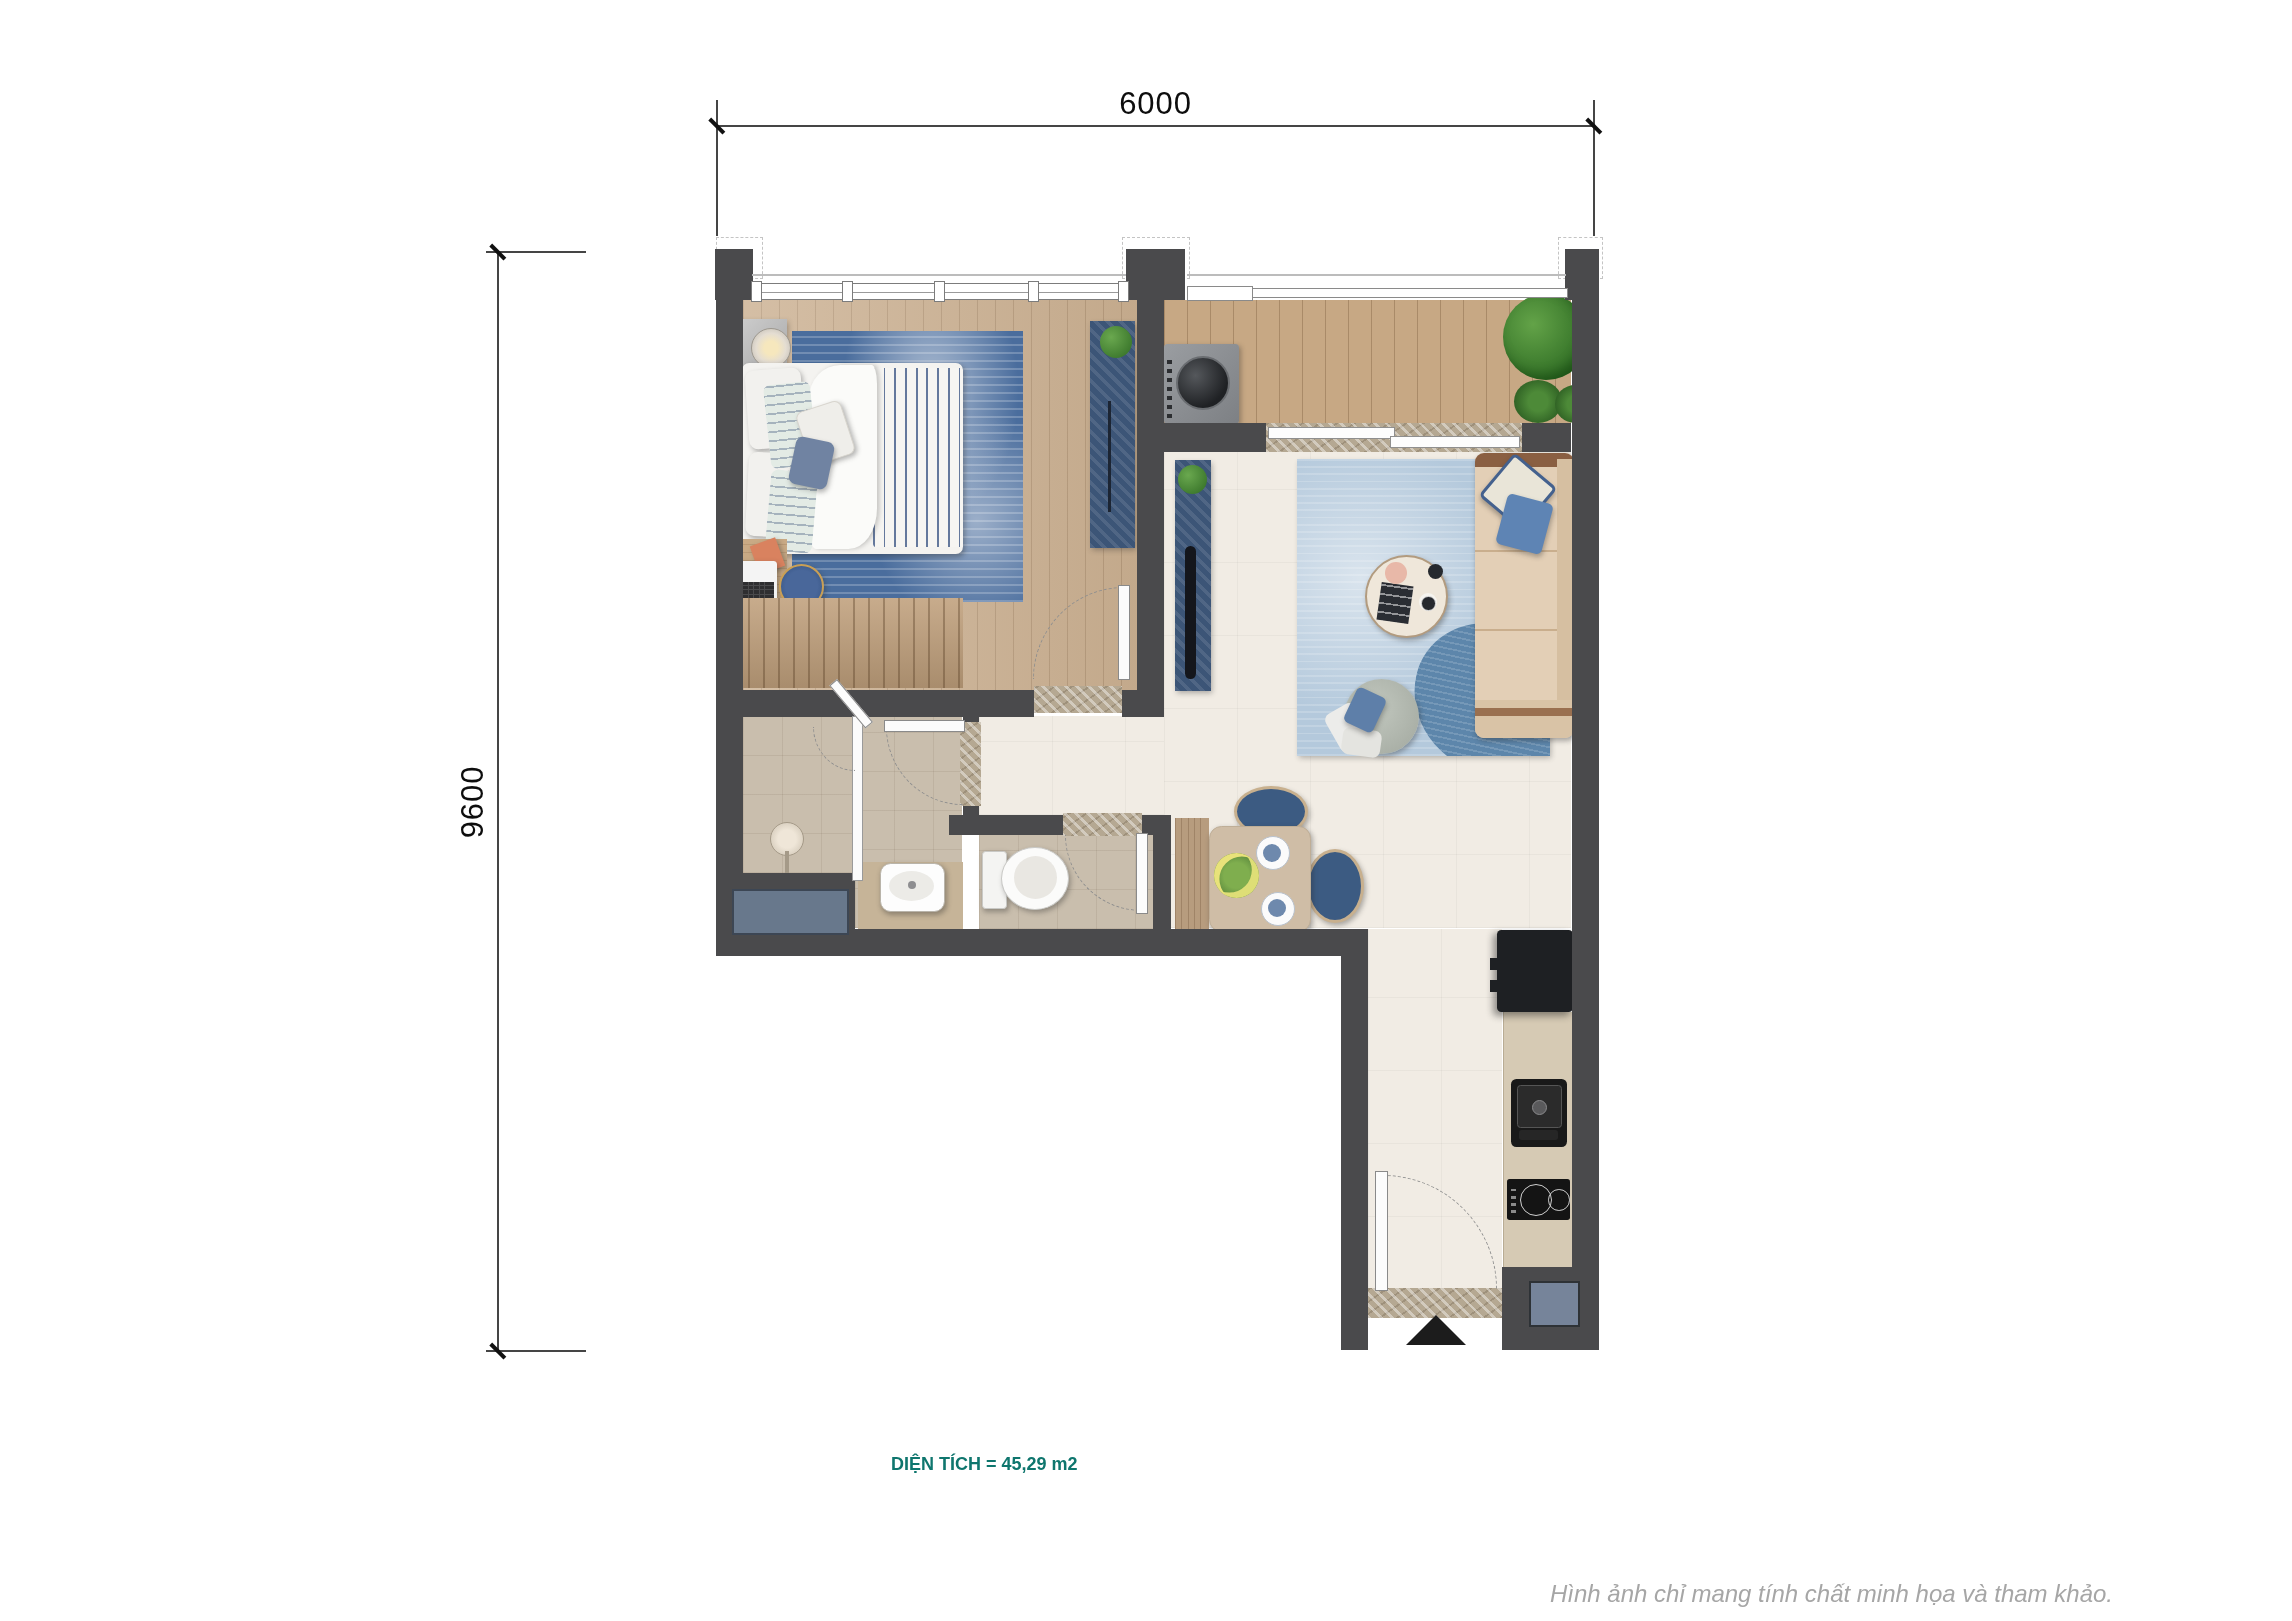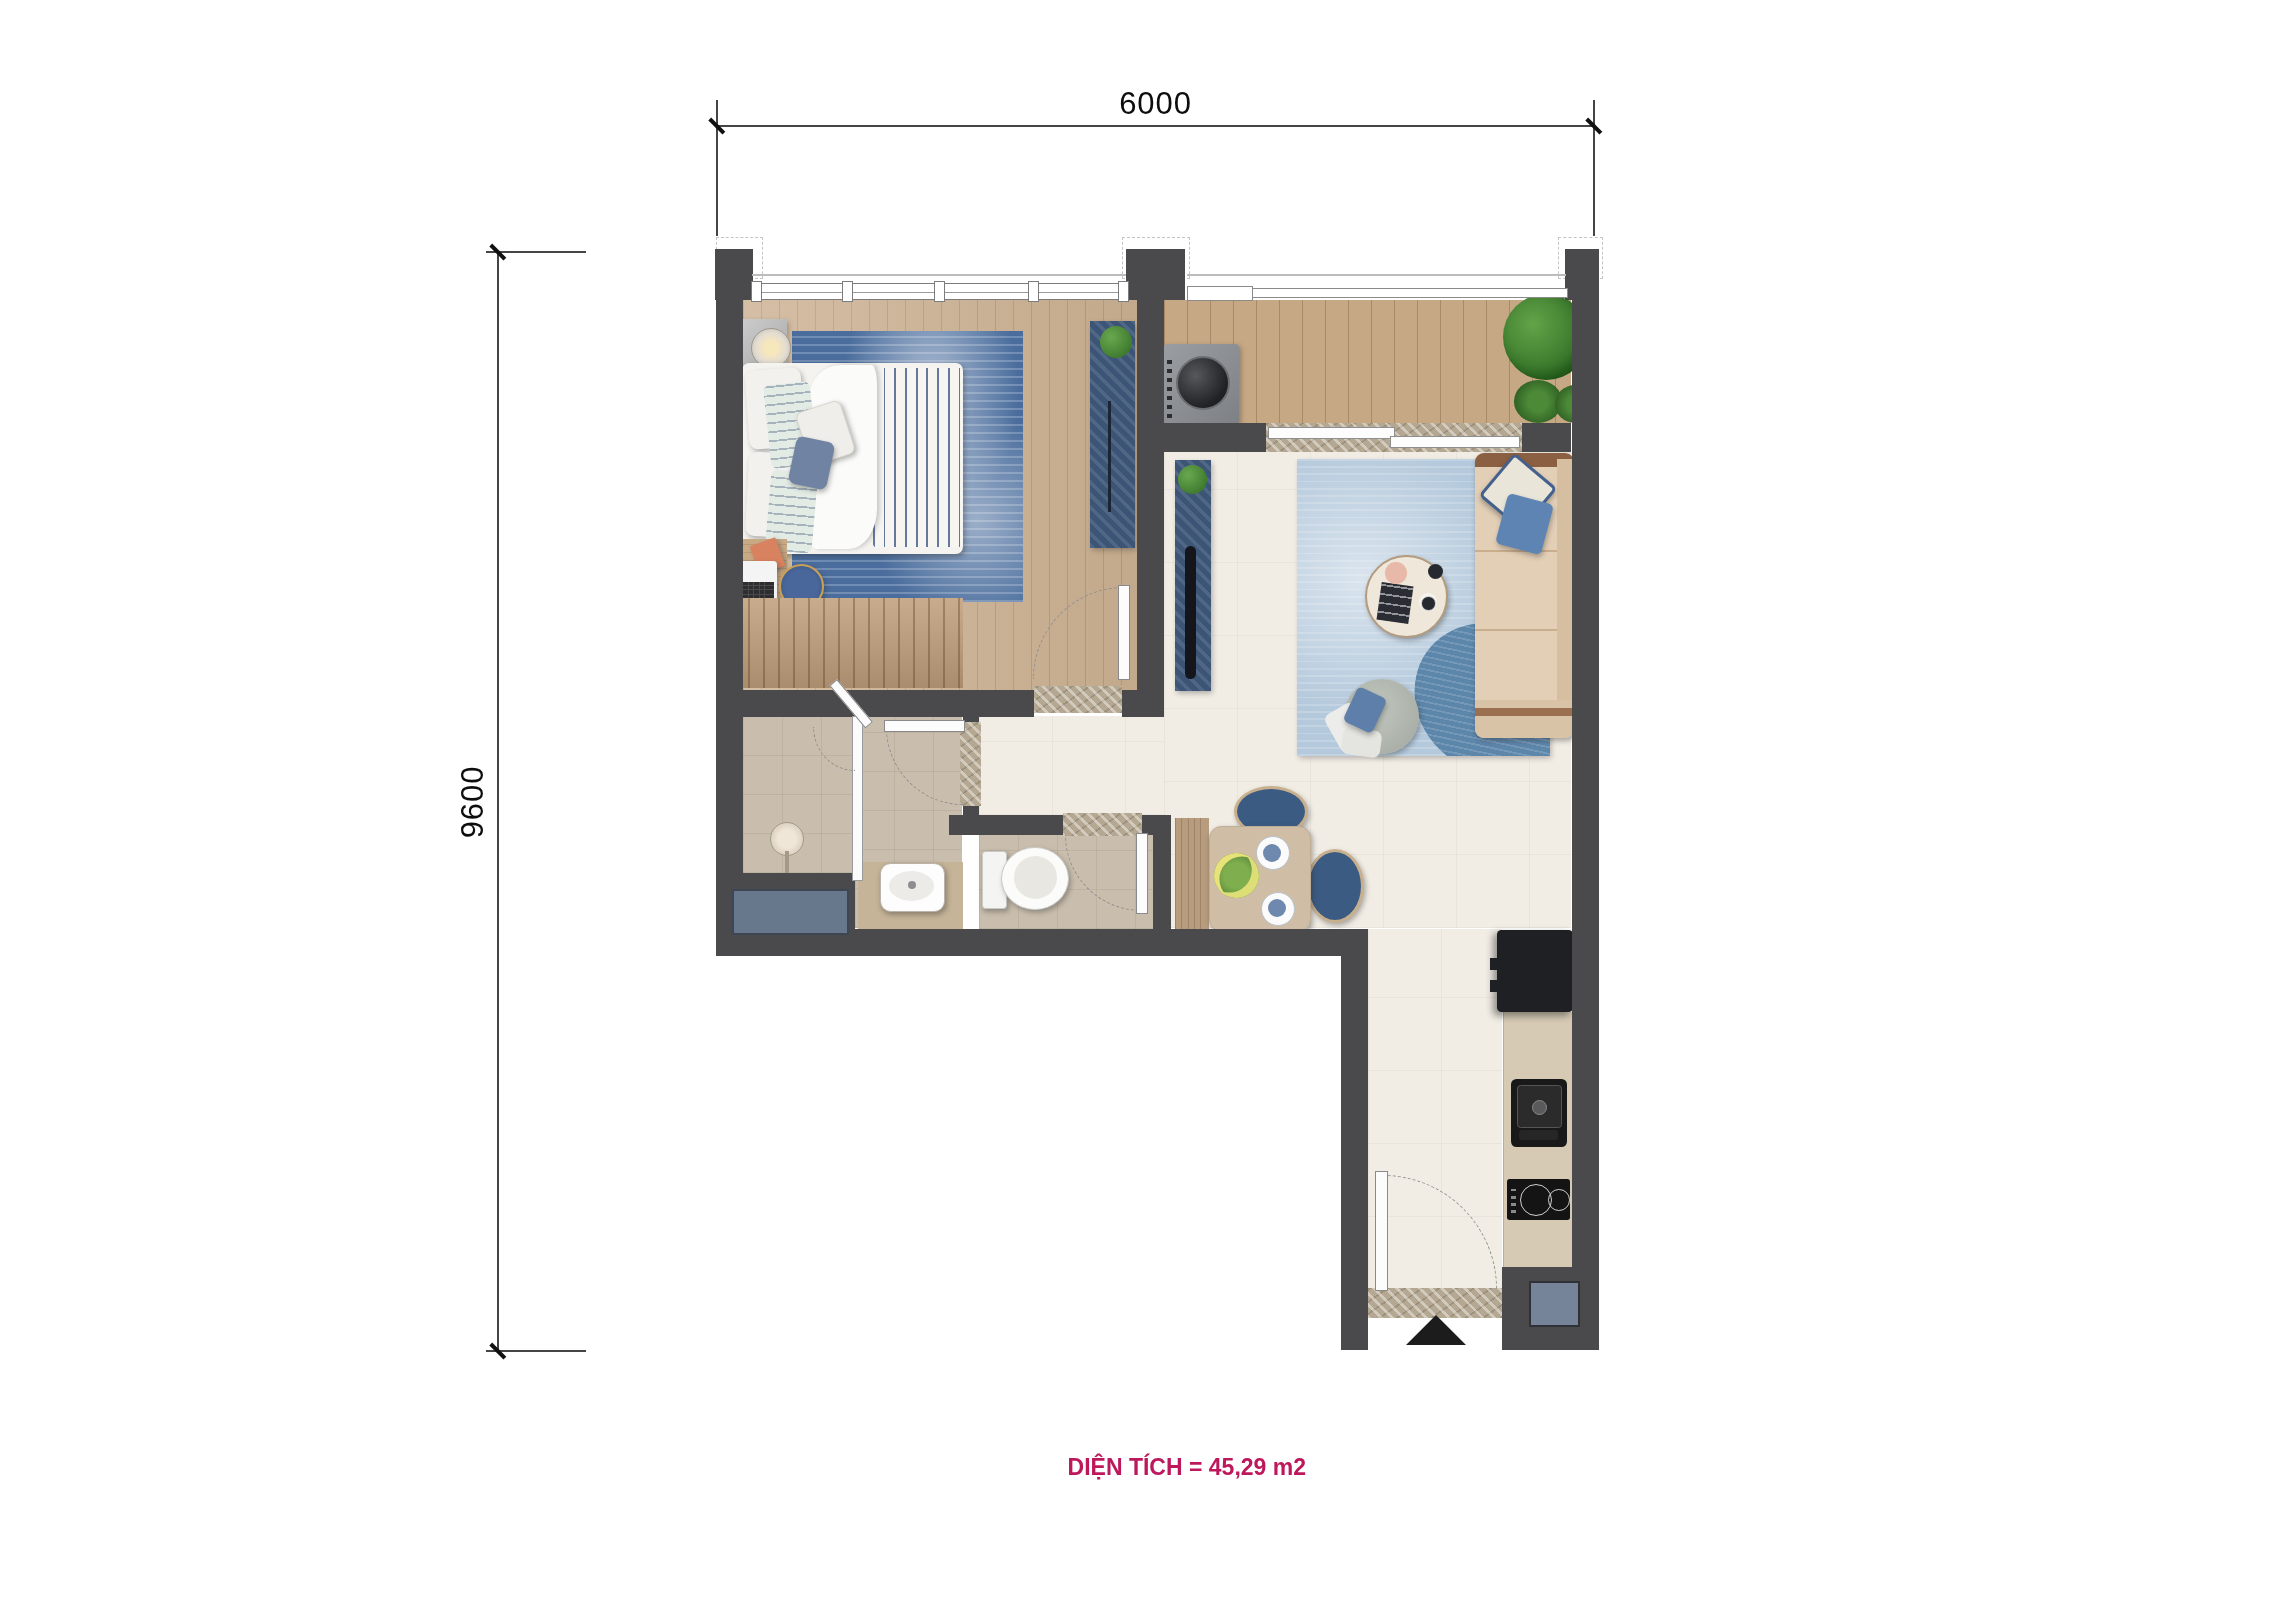--- a/index.html
+++ b/index.html
@@ -38,21 +38,21 @@
   .shadow{box-shadow:1.8px 2.7px 5.4px rgba(40,40,40,.35);}
   .navy{background:#3C5577;background-image:repeating-linear-gradient(45deg,rgba(255,255,255,.10) 0 3.6px,transparent 3.6px 9px);}
   .circle{border-radius:50%;}
   
   .dimline{background:#454545;z-index:20;}
   .tick{background:#111;transform:rotate(45deg);z-index:21;}
   .dimtext{color:#0d0d0d;font-size:31px;z-index:21;letter-spacing:0.9px;}
   
   .banner{background:#C6862F;color:#fff;font-weight:bold;font-size:27px;text-align:center;
           line-height:45px;letter-spacing:0.4px;z-index:30;}
-  .area-label{color:#be185d;font-weight:bold;font-size:23px;text-align:right;z-index:30;}
+  .area-label{color:#0f766e;font-weight:bold;font-size:18px;text-align:left;z-index:30;}
   .disclaimer{color:#A6A6A6;font-style:italic;font-size:24px;z-index:30;}
 </style>
 </head>
 <body>
 
 <div class="stage">
 
   <div class="abs dimline" style="left:716px;top:125px;width:878px;height:1.8px;"></div>
   <div class="abs dimline" style="left:716px;top:100px;width:1.8px;height:136px;"></div>
   <div class="abs dimline" style="left:1593px;top:100px;width:1.8px;height:136px;"></div>
@@ -233,14 +233,15 @@
 
   <div class="abs leaf" style="left:817px;top:722px;width:54px;height:8px;transform:rotate(50deg);transform-origin:right top;"></div>
   <div class="abs arc bl" style="left:813px;top:727px;width:41px;height:43px;"></div>
 
   <div class="abs marble" style="left:1368px;top:1288px;width:134px;height:30px;"></div>
   <div class="abs leaf" style="left:1375px;top:1171px;width:10.7px;height:118px;"></div>
   <div class="abs arc tr" style="left:1383px;top:1175px;width:113px;height:113px;"></div>
   <div class="abs" style="left:1406px;top:1315px;width:0;height:0;border-left:30px solid transparent;border-right:30px solid transparent;border-bottom:30px solid #1c1c1c;z-index:15;"></div>
 
   <div class="abs area-label" style="left:891px;top:1454px;width:415px;">DIỆN TÍCH = 45,29 m2</div>
+  <div class="abs disclaimer" style="left:1397px;top:1580px;width:716px;text-align:right;">Hình ảnh chỉ mang tính chất minh họa và tham khảo.</div>
 </div>
 
 
 </body></html>

